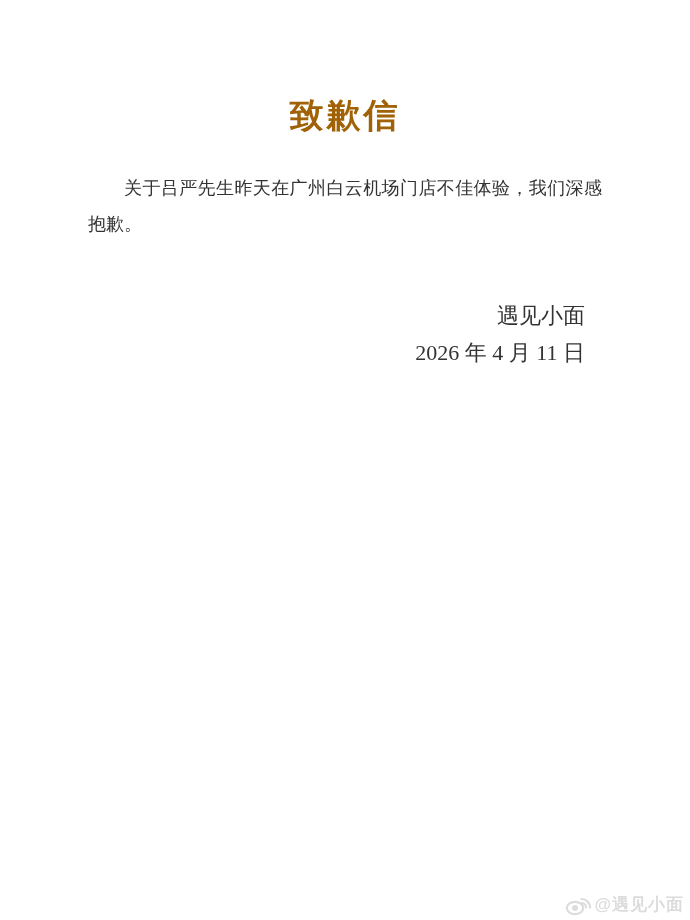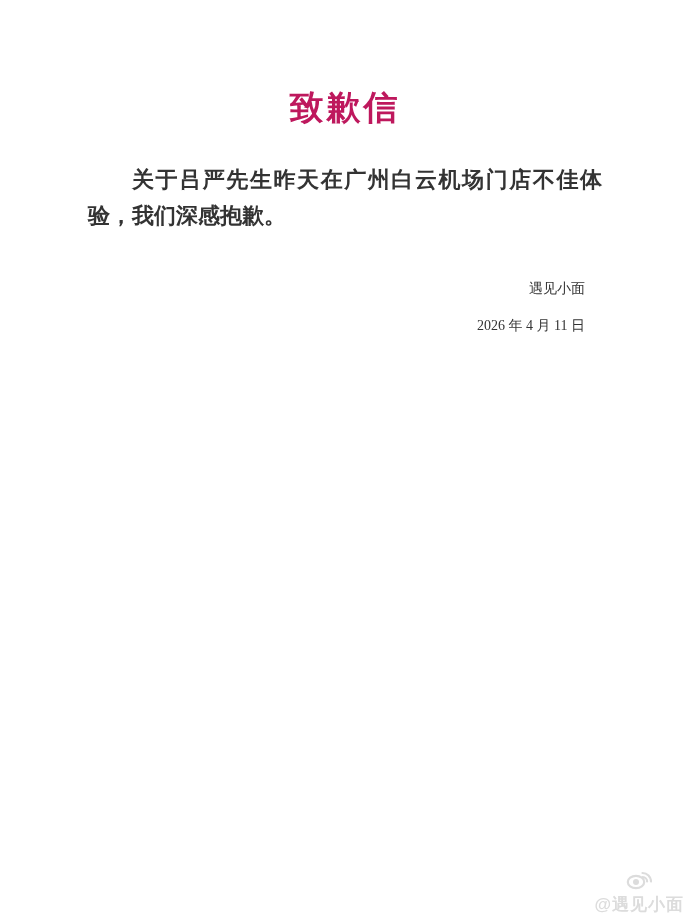--- a/index.html
+++ b/index.html
@@ -10,65 +10,63 @@
   .page {
     position: relative;
     width: 690px;
     height: 920px;
     background: #ffffff;
     overflow: hidden;
     font-family: "Liberation Serif", "DejaVu Serif", serif;
     color: #333333;
   }
   .doc-title {
-    margin: 0;
+    margin: 8px;
     padding-top: 88px;
     text-align: center;
     font-size: 34px;
     font-weight: 700;
     letter-spacing: 3px;
     line-height: 1.2;
-    color: #be185d;
+    color: #a16207;
   }
   .doc-body {
     margin: 33px 88px 9px 88px;
-    font-size: 22px;
+    font-size: 18px;
     line-height: 36px;
     text-align: justify;
-    font-weight: bold;
   }
   .doc-body p {
     margin: 0 0 3px 0;
     text-indent: 2em;
   }
   .closing {
-    margin-top: 36px;
+    margin-top: 55px;
     padding-right: 105px;
     text-align: right;
-    font-size: 14px;
+    font-size: 22px;
     line-height: 37px;
   }
   .closing .sig-line,
   .closing .date-line {
     display: block;
   }
   .watermark {
     position: absolute;
     right: 6px;
     bottom: 4px;
     display: flex;
     align-items: center;
     gap: 3px;
     color: #dcdcdc;
     font-family: "Liberation Sans", "DejaVu Sans", sans-serif;
     font-size: 17px;
     font-weight: 700;
     letter-spacing: 1px;
     user-select: none;
-    flex-direction: column;
   }
   .watermark svg {
     display: block;
   }
 </style>
 </head>
 <body>
 
 <div class="page">
 

